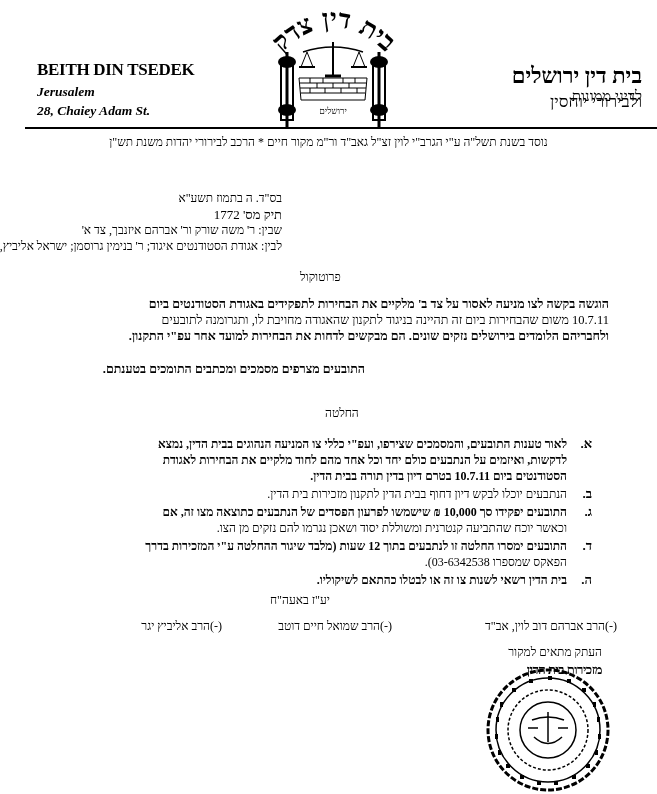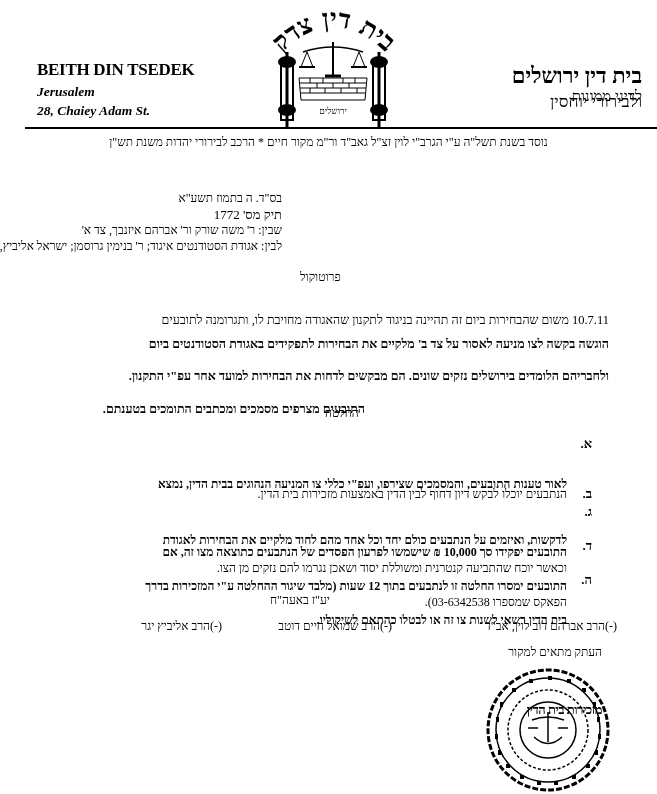--- a/index.html
+++ b/index.html
@@ -7,21 +7,21 @@
   .abs { position:absolute; }
   .rtl { direction:rtl; text-align:right; }
   .eng-title { left:37px; top:60px; font-family:"Liberation Serif", serif; font-weight:bold; font-size:17px; letter-spacing:-0.3px; }
   .eng-line { left:37px; font-family:"Liberation Serif", serif; font-weight:bold; font-style:italic; font-size:13.5px; }
   .heb-title { right:15px; top:63px; font-family:"Liberation Serif", serif; font-weight:bold; font-size:22px;margin-left:16px; }
   .heb-sub { right:15px; font-family:"Liberation Serif", serif; font-size:15px; }
   .rule { left:25px; width:632px; height:2px; background:#000; top:127px; }
   .tagline { left:0; width:657px; top:135px; text-align:center; direction:rtl; font-family:"Liberation Serif", serif; font-size:12px; }
   .small { font-family:"Liberation Serif", serif; font-size:12px; }
   .mid { font-family:"Liberation Serif", serif; font-size:12.5px; }
-  .bold { font-weight:bold;margin-top:40px; }
+  .bold { font-weight:bold; }
   .list-item { right:90px; width:520px; direction:rtl; text-align:right; font-family:"Liberation Serif", serif; font-size:12px; line-height:16px; }
   .marker { position:absolute; right:-25px; top:0; font-weight:bold; font-size:13px; }
   .sig { font-family:"Liberation Serif", serif; font-size:12px; direction:rtl; }
   svg { display:block; }
 </style>
 </head>
 <body>
 
 <div class="abs eng-title">BEITH DIN TSEDEK</div>
 <div class="abs eng-line" style="top:84px;">Jerusalem</div>
@@ -96,25 +96,26 @@
 <div class="abs rtl mid bold" style="right:48px; top:329px; width:580px;">ולחבריהם הלומדים בירושלים נזקים שונים. הם מבקשים לדחות את הבחירות למועד אחר עפ"י התקנון.</div>
 
 <div class="abs rtl mid bold" style="right:292px; top:362px; width:340px;">התובעים מצרפים מסמכים ומכתבים התומכים בטענתם.</div>
 
 <div class="abs small" style="left:325px; top:406px;">החלטה</div>
 
 <div class="abs list-item" style="top:436px;">
   <span class="marker">א.</span>
   <div class="bold">לאור טענות התובעים, והמסמכים שצירפו, ועפ"י כללי צו המניעה הנהוגים בבית הדין, נמצא</div>
   <div class="bold">לדקשות, ואיזמים על הנתבעים כולם יחד וכל אחד מהם לחוד מלקיים את הבחירות לאגודת</div>
+  <div class="bold">הסטודנטים ביום 10.7.11 בטרם דיון בדין תורה בבית הדין.</div>
 </div>
 
 <div class="abs list-item" style="top:486px;">
   <span class="marker">ב.</span>
-  <div>הנתבעים יוכלו לבקש דיון דחוף לבין הדין באמצעות מזכירות בית הדין.</div>
+  <div>הנתבעים יוכלו לבקש דיון דחוף בבית הדין לתקנון מזכירות בית הדין.</div>
 </div>
 
 <div class="abs list-item" style="top:504px;">
   <span class="marker">ג.</span>
   <div class="bold">התובעים יפקידו סך 10,000 ₪ שישמשו לפרעון הפסדים של הנתבעים כתוצאה מצו זה, אם</div>
   <div>וכאשר יוכח שהתביעה קנטרנית ומשוללת יסוד ושאכן נגרמו להם נזקים מן הצו.</div>
 </div>
 
 <div class="abs list-item" style="top:538px;">
   <span class="marker">ד.</span>

